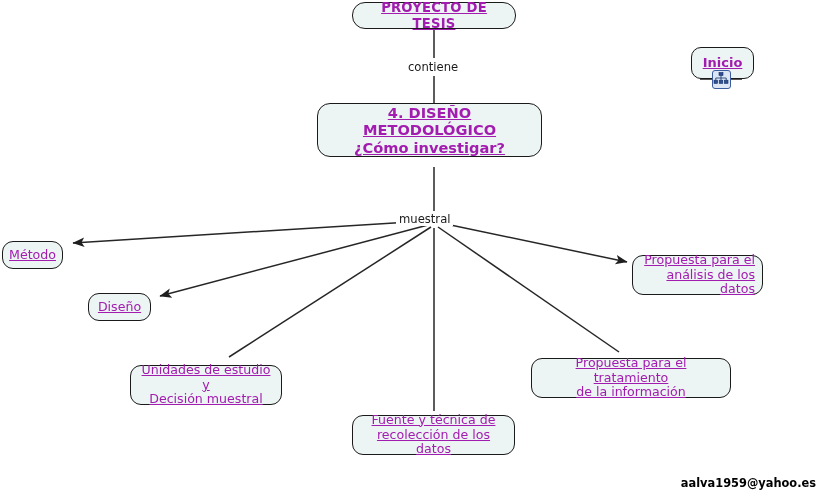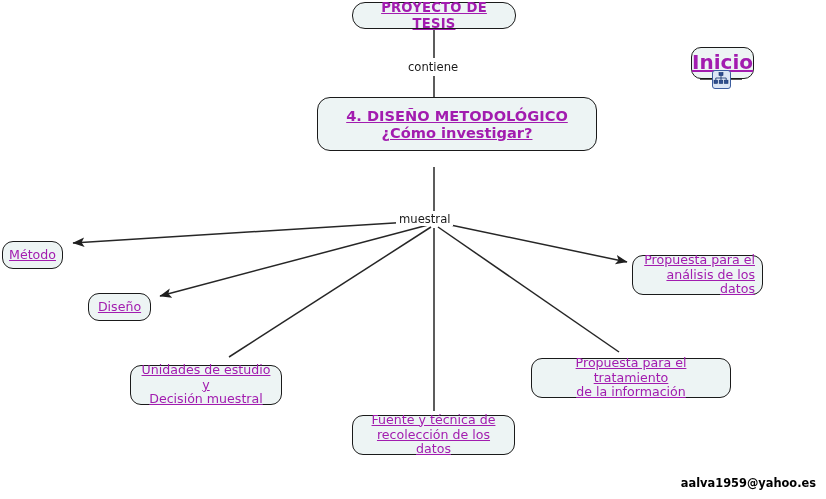--- a/index.html
+++ b/index.html
@@ -54,21 +54,21 @@
   .node.main {
     font-weight: bold;
     font-size: 14.6px;
     border-radius: 13px;
   }
   .node.leaf {
     font-size: 12.6px;
   }
   .node.start {
     font-weight: bold;
-    font-size: 20px;
+    font-size: 13px;
     border-radius: 10px;
   }
   .link-label {
     position: absolute;
     font-size: 11.6px;
     color: #1a1a1a;
     background: #ffffff;
     padding: 0 3px;
     white-space: nowrap;
     z-index: 4;
@@ -129,21 +129,21 @@
 
     <line x1="700" y1="79" x2="742" y2="79" stroke="#1f1f1f" stroke-width="1.4"></line>
   </svg>
 
   <div class="node root" style="left:352px; top:2px; width:164px; height:27px;">
     <span class="node-text">PROYECTO DE TESIS</span>
   </div>
 
   <div class="link-label" style="left:405px; top:60px;">contiene</div>
 
-  <div class="node main" style="left:317px; top:97px; width:280px; height:54px;">
+  <div class="node main" style="left:317px; top:103px; width:225px; height:54px;">
     <span class="node-text">4. DISEÑO METODOLÓGICO
 ¿Cómo investigar?</span>
   </div>
 
   <div class="link-label" style="left:396px; top:212px;">muestral</div>
 
   <div class="node leaf" style="left:2px; top:241px; width:61px; height:28px;">
     <span class="node-text">Método</span>
   </div>
 

